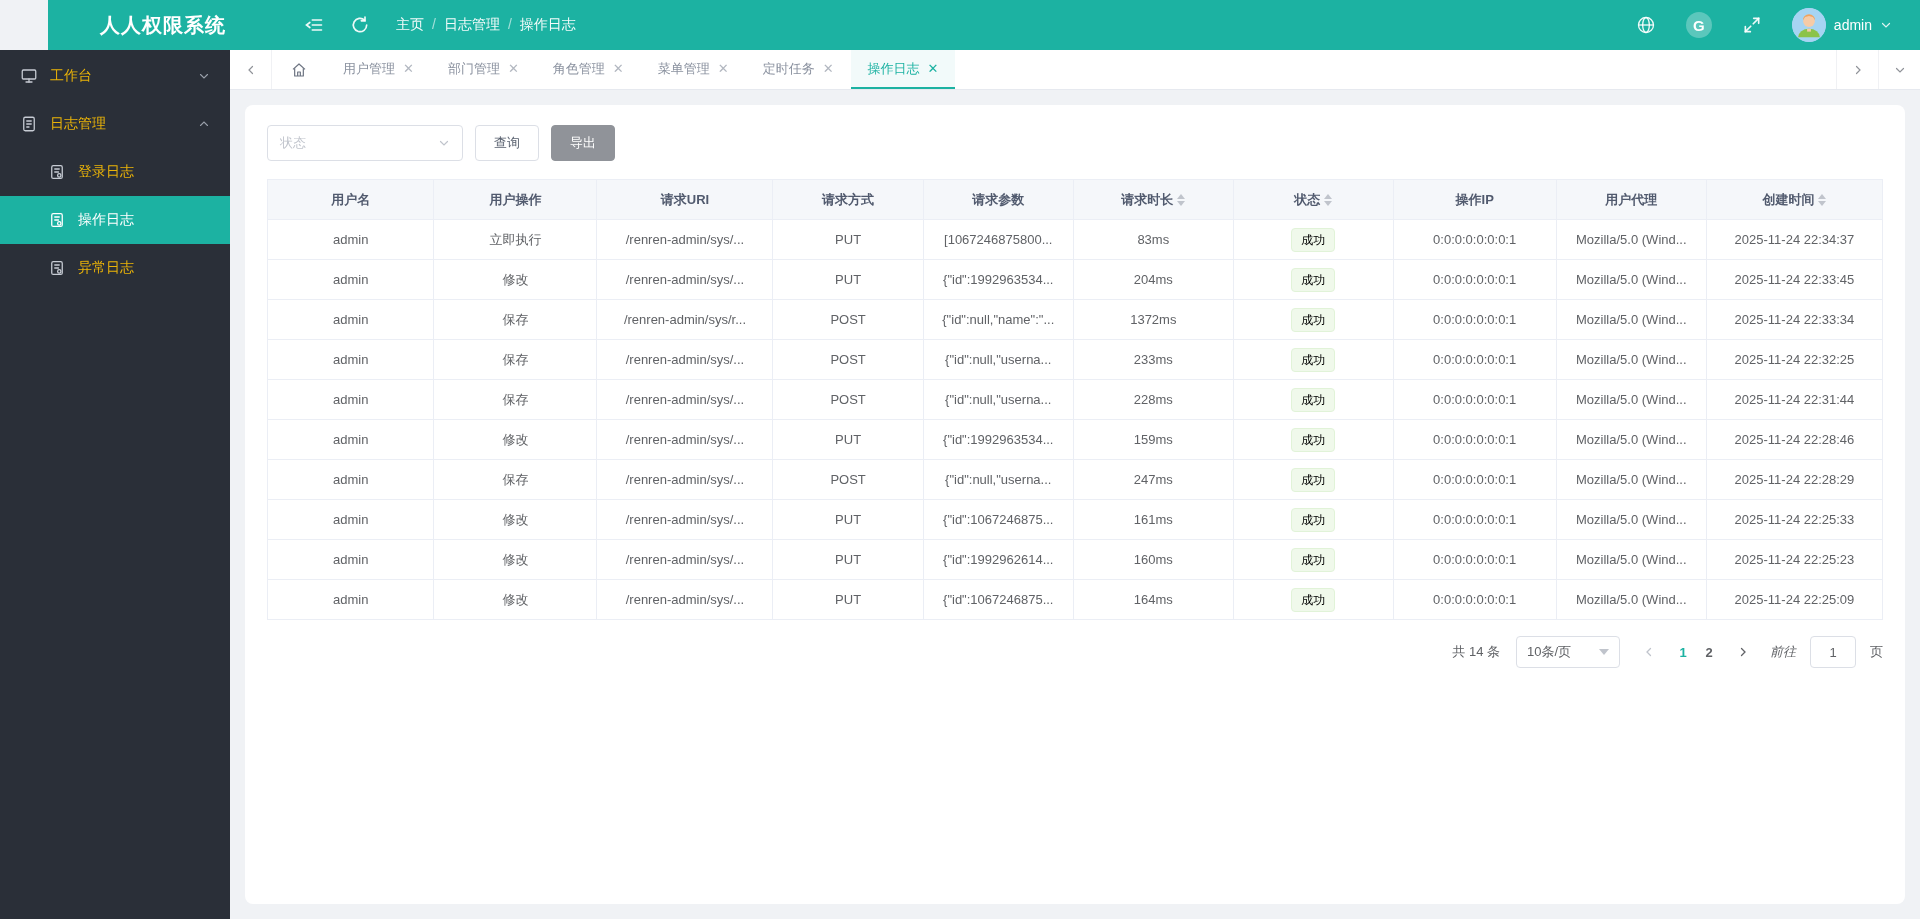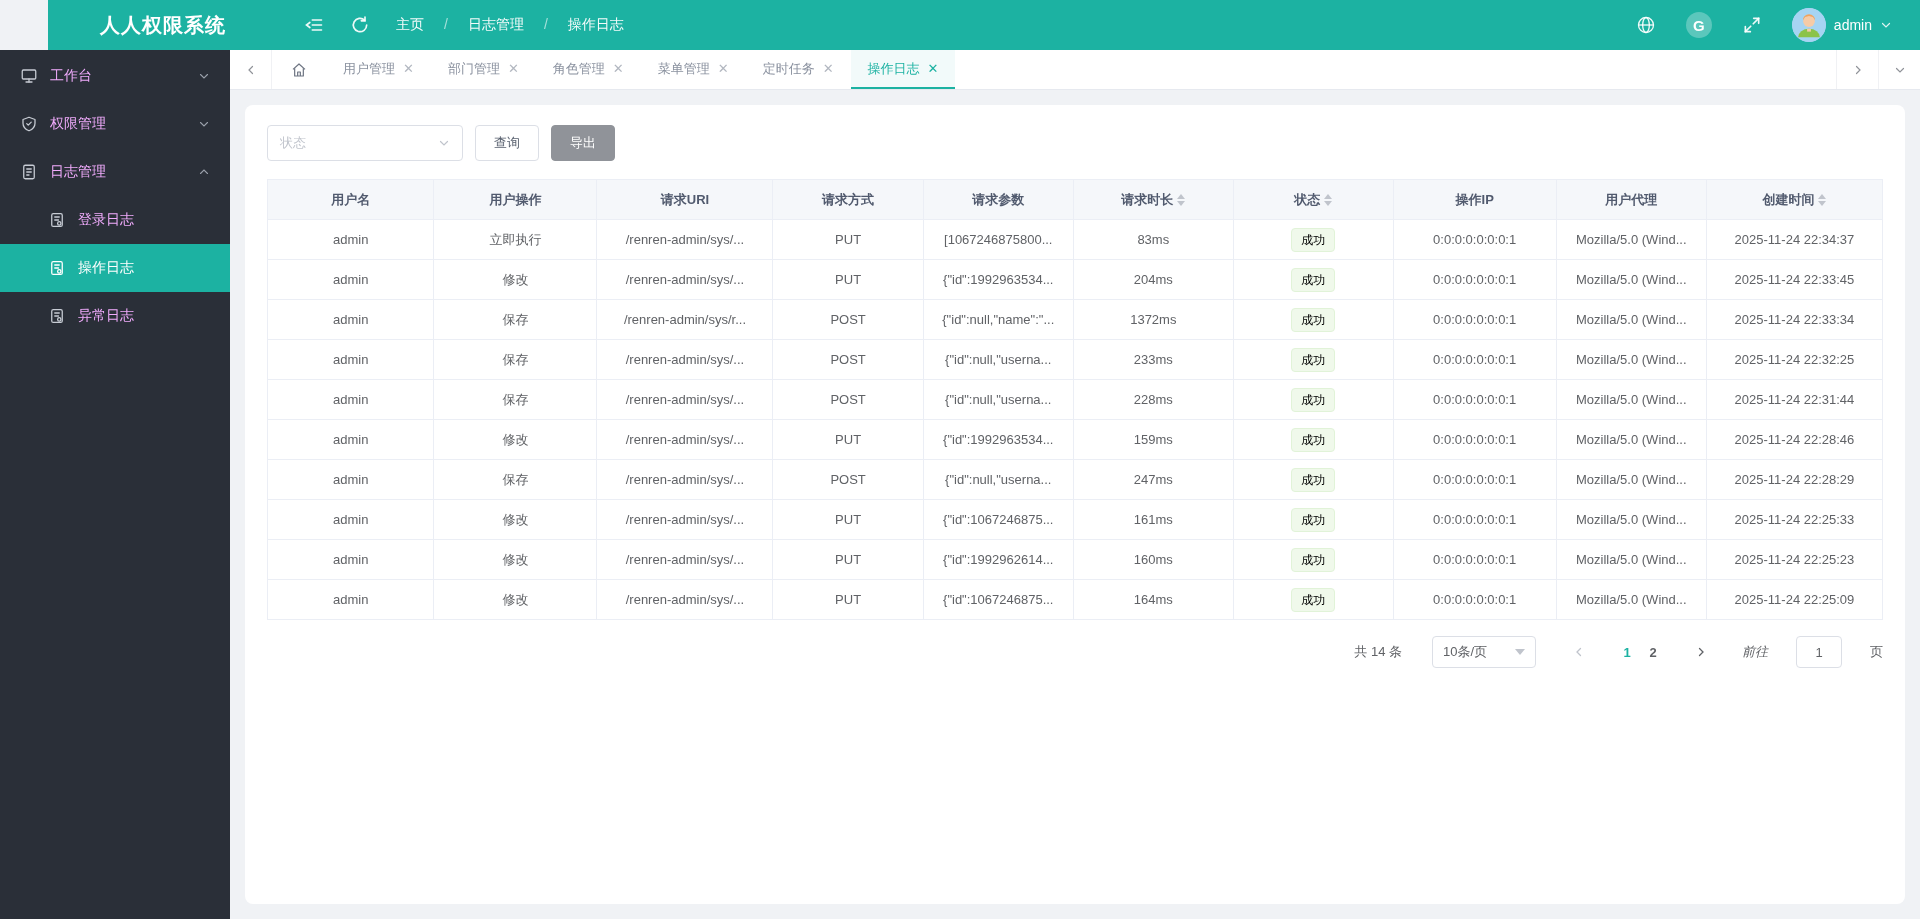--- a/index.html
+++ b/index.html
@@ -13,35 +13,35 @@
   html,body{width:1920px;height:919px;overflow:hidden;}
   body{font-family:"Liberation Sans","DejaVu Sans",sans-serif;background:#f0f2f5;color:var(--txt);}
   svg{display:block;}
 
   
   .topbar{height:50px;background:var(--accent);display:flex;align-items:center;color:#fff;margin-left:48px;}
   .logo{width:230px;height:50px;display:flex;align-items:center;justify-content:center;
         font-size:20px;font-weight:bold;letter-spacing:1px;color:#fff;}
   .topbar-left{display:flex;align-items:center;gap:26px;padding-left:26px;}
   .top-icon{width:20px;height:20px;color:rgba(255,255,255,.92);cursor:pointer;}
-  .breadcrumb{display:flex;gap:20px;font-size:14px;color:rgba(255,255,255,.95);}
+  .breadcrumb{display:flex;gap:8px;font-size:14px;color:rgba(255,255,255,.95);}
   .breadcrumb .sep{color:rgba(255,255,255,.6);}
   .topbar-right{margin-left:auto;display:flex;align-items:center;gap:30px;padding-right:28px;}
   .gbadge{width:26px;height:26px;border-radius:50%;background:rgba(255,255,255,.28);
           display:flex;align-items:center;justify-content:center;font-weight:bold;font-size:15px;color:#fff;cursor:pointer;}
   .userbox{display:flex;align-items:center;gap:8px;cursor:pointer;}
   .avatar{width:34px;height:34px;border-radius:50%;overflow:hidden;background:#a6d4f2;}
   .username{font-size:14px;color:#fff;}
   .user-caret{width:12px;height:12px;color:rgba(255,255,255,.85);}
 
   
   .shell{display:flex;height:869px;}
   .sidebar{width:230px;background:var(--sidebar-bg);flex-shrink:0;padding-top:2px;}
   .side-item{height:48px;display:flex;align-items:center;padding:0 20px;font-size:14px;
-             color:#f0abfc;cursor:pointer;}
+             color:#eab308;cursor:pointer;}
   .side-item .s-icon{width:18px;height:18px;margin-right:12px;color:#c7ccd4;}
   .side-item .s-label{flex:0 0 auto;}
   .side-item .s-chevron{margin-left:auto;width:12px;height:12px;color:#9aa0aa;}
   .side-item.sub{padding-left:48px;}
   .side-item.sub.active{background:var(--accent);color:#fff;}
   .side-item.sub.active .s-icon{color:#fff;}
 
   .main{flex:1;display:flex;flex-direction:column;min-width:0;}
 
   
@@ -81,21 +81,21 @@
   td{color:var(--txt);background:#fff;}
   .th-inner{display:inline-flex;align-items:center;gap:4px;}
   .sort-caret{display:inline-flex;flex-direction:column;gap:2px;}
   .sort-caret i{display:block;width:0;height:0;border-left:4px solid transparent;border-right:4px solid transparent;}
   .sort-caret .up{border-bottom:5px solid #c0c4cc;}
   .sort-caret .down{border-top:5px solid #c0c4cc;}
   .badge{display:inline-block;background:#f0f9eb;border:1px solid #e1f3d8;color:#000000;
          font-size:12px;line-height:1;padding:5px 9px;border-radius:4px;}
 
   
-  .pagination{display:flex;align-items:center;justify-content:flex-end;gap:22px;
+  .pagination{display:flex;align-items:center;justify-content:flex-end;gap:8px;
               margin-top:16px;font-size:13px;color:var(--txt);}
   .pg-select{width:104px;height:32px;border:1px solid #dcdfe6;border-radius:4px;
              display:flex;align-items:center;justify-content:space-between;padding:0 10px;
              color:var(--txt);cursor:pointer;margin:0 8px;}
   .pg-arrow{width:26px;height:32px;display:flex;align-items:center;justify-content:center;cursor:pointer;}
   .pg-arrow svg{width:12px;height:12px;}
   .pg-arrow.prev{color:#c0c4cc;}
   .pg-arrow.next{color:#606266;}
   .pg-num{min-width:26px;height:32px;display:flex;align-items:center;justify-content:center;
           cursor:pointer;font-weight:bold;color:#606266;}
@@ -184,34 +184,20 @@
     <span class="s-label">工作台</span>
     <span class="s-chevron">
             <svg viewBox="0 0 24 24" fill="none" stroke="currentColor" stroke-width="2.2" stroke-linecap="round">
               <polyline points="5 9 12 16 19 9"></polyline>
             </svg>
           </span>
         </div>
         <div class="side-item">
     <span class="s-icon">
             <svg viewBox="0 0 24 24" fill="none" stroke="currentColor" stroke-width="1.7" stroke-linecap="round" stroke-linejoin="round">
-              <path d="M12 3 L20 6 V11 C20 16 16.5 19.3 12 21 C7.5 19.3 4 16 4 11 V6 Z"></path>
-              <polyline points="9 11.5 11 13.5 15 9.5"></polyline>
-            </svg>
-          </span>
-    <span class="s-label">权限管理</span>
-    <span class="s-chevron">
-            <svg viewBox="0 0 24 24" fill="none" stroke="currentColor" stroke-width="2.2" stroke-linecap="round">
-              <polyline points="5 9 12 16 19 9"></polyline>
-            </svg>
-          </span>
-        </div>
-        <div class="side-item">
-    <span class="s-icon">
-            <svg viewBox="0 0 24 24" fill="none" stroke="currentColor" stroke-width="1.7" stroke-linecap="round" stroke-linejoin="round">
               <rect x="5" y="3" width="14" height="18" rx="2"></rect>
               <line x1="9" y1="8" x2="15" y2="8"></line>
               <line x1="9" y1="12" x2="15" y2="12"></line>
               <line x1="9" y1="16" x2="12" y2="16"></line>
             </svg>
           </span>
     <span class="s-label">日志管理</span>
     <span class="s-chevron">
             <svg viewBox="0 0 24 24" fill="none" stroke="currentColor" stroke-width="2.2" stroke-linecap="round">
               <polyline points="5 15 12 8 19 15"></polyline>

